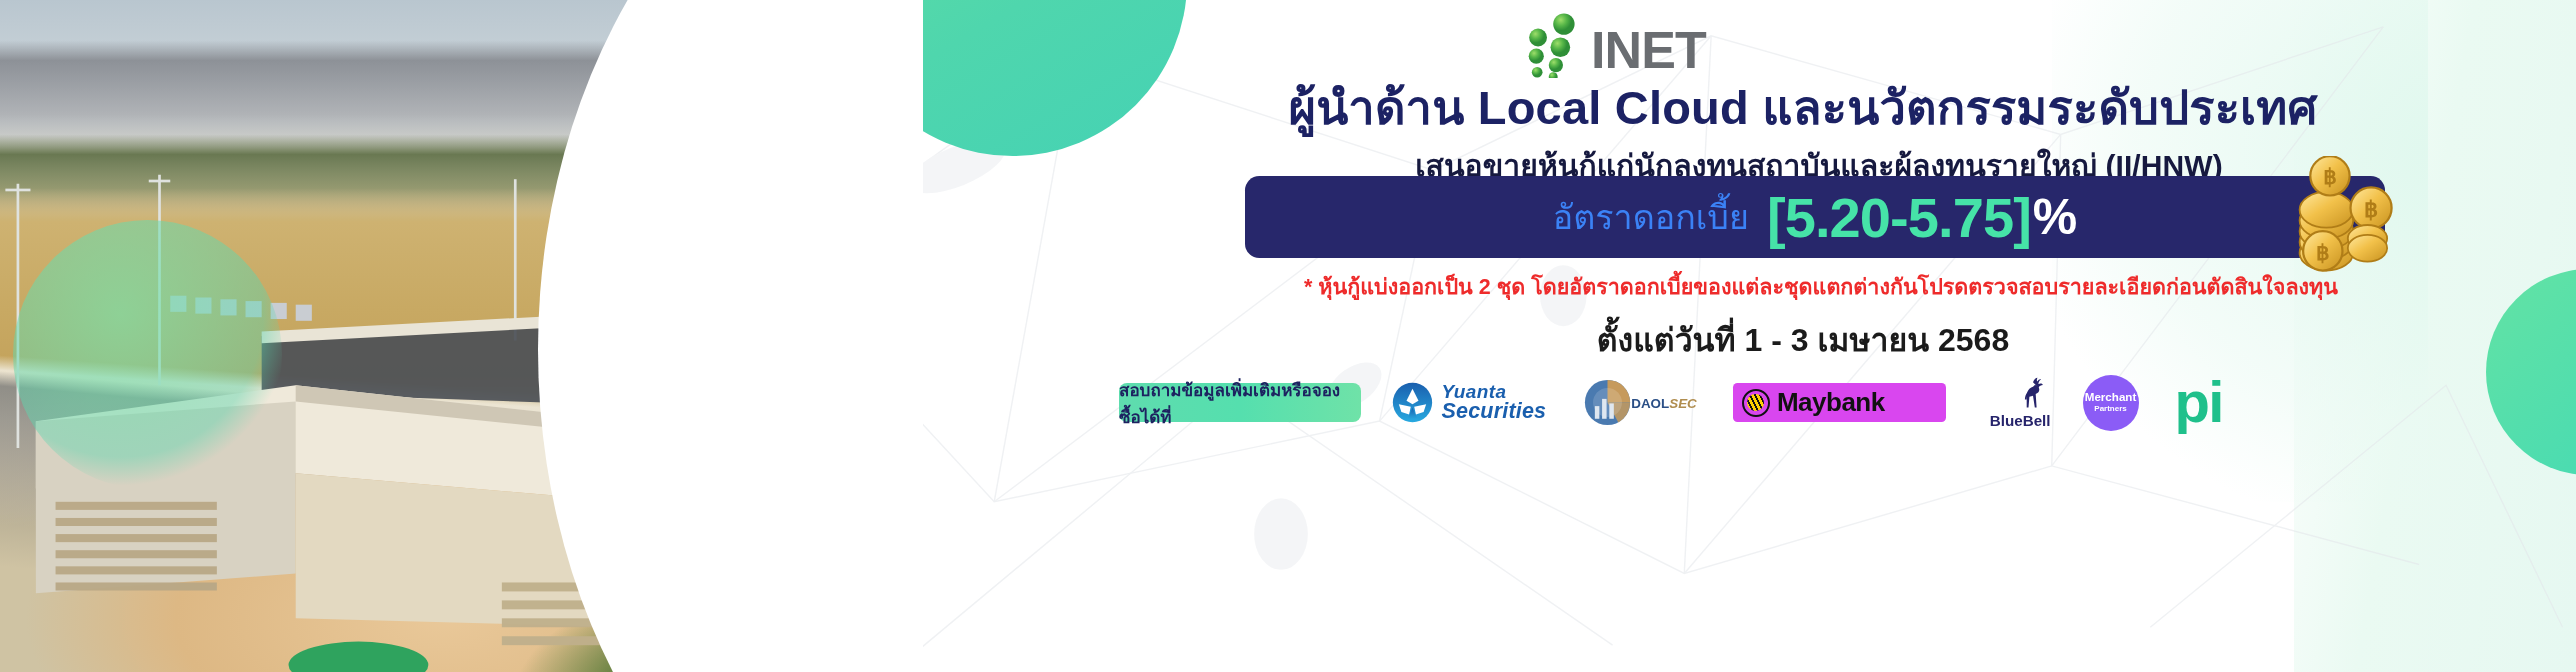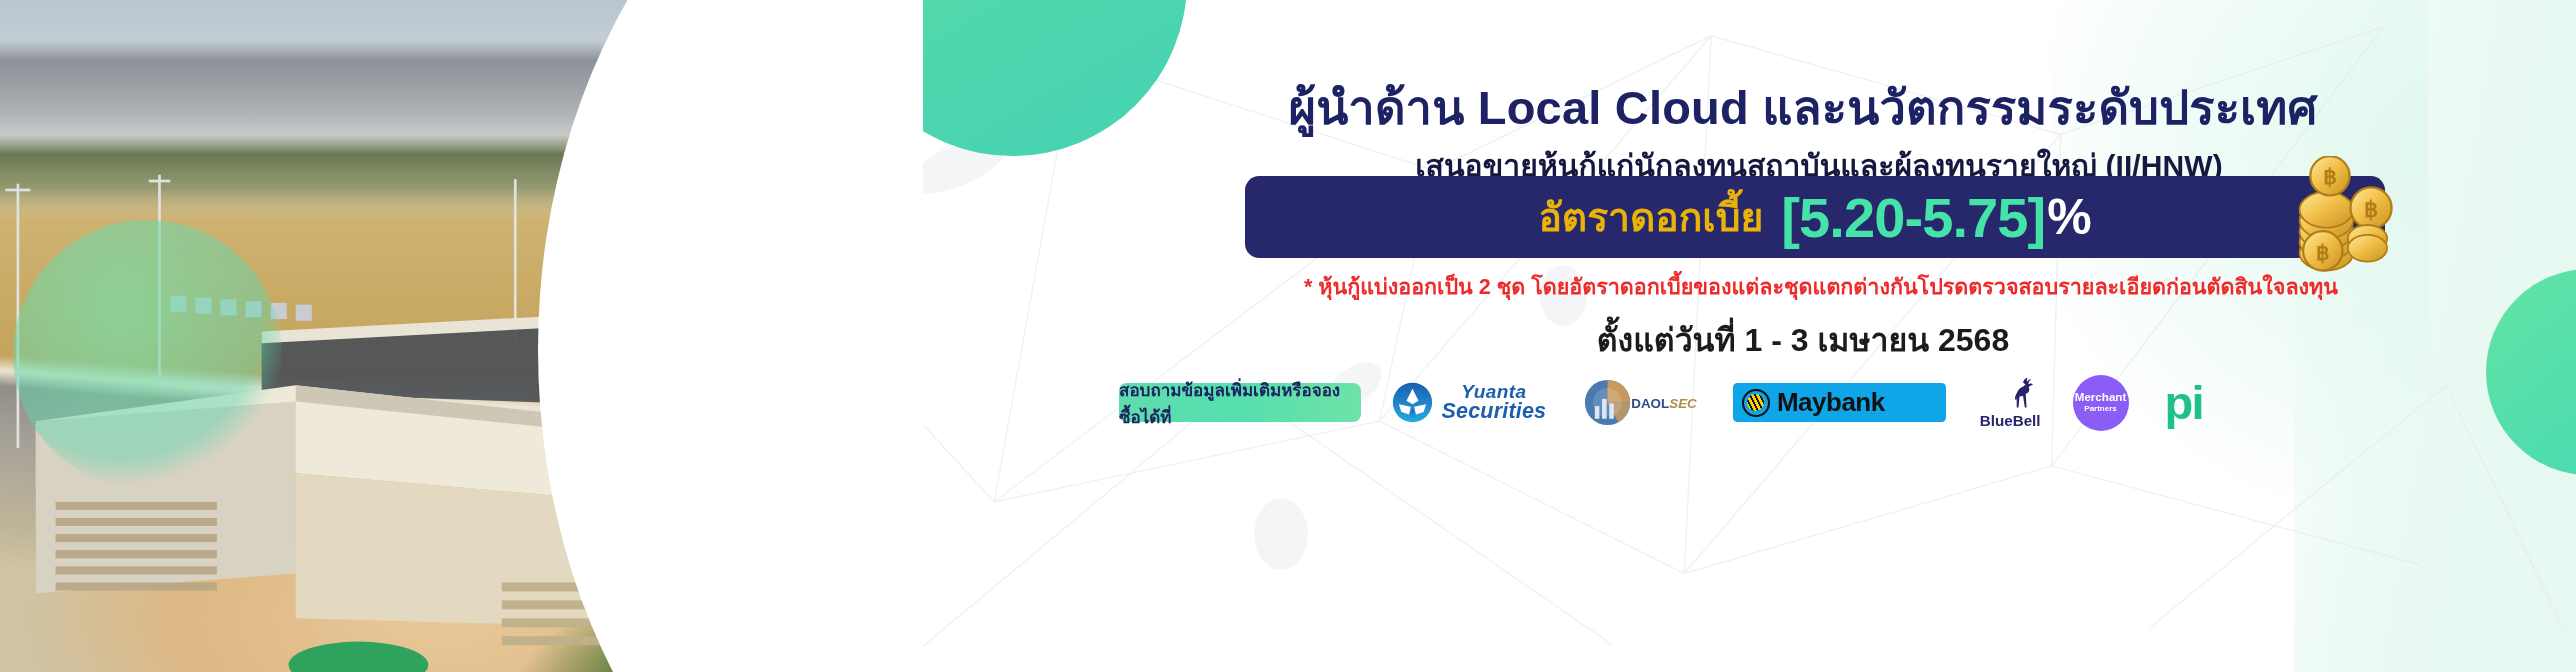--- a/index.html
+++ b/index.html
@@ -125,21 +125,21 @@
     text-align:center; font-size:30px; font-weight:700;
     color:#16193f; letter-spacing:0.1px;
   }
 
   .rate-box {
     position:absolute; left:215px; top:176px; width:1140px; height:82px;
     background:#27276b; border-radius:14.3px;
     display:flex; align-items:center; justify-content:center;
   }
   .rate-label {
-    font-size:39px; font-weight:700; color:#eab308; margin-right:18px;
+    font-size:34px; font-weight:400; color:#3b82f6; margin-right:18px;
   }
   .rate-value {
     font-size:56px; font-weight:700; color:#46e3a8; letter-spacing:-0.9px;
   }
   .rate-pct { font-size:50px; font-weight:700; color:#ffffff; margin-left:1.8px;}
   .coins { position:absolute; right:-20px; top:-20px; width:134px; height:121px; }
 
   .footnote {
     position:absolute; left:18px; top:269px; width:1546px;
     text-align:center; font-size:21.5px; font-weight:600; color:#ee2b2b;
@@ -162,34 +162,34 @@
     color:#1d2260; font-size:17px; font-weight:600; flex:0 0 auto;
     margin-right:30.5px;
   }
   .plogo { flex:0 0 auto; display:flex; align-items:center; }
 
   
   .yuanta { margin-right:38px; display:flex; align-items:center; gap:9px;}
   .yuanta-mark { width:41px; height:41px; }
   .yuanta-name {
     display:flex; flex-direction:column; line-height:1.0;
-    font-style:italic; font-weight:700; color:#1a5fae;text-align:center;
+    font-style:italic; font-weight:700; color:#1a5fae;
   }
   .yuanta-name .l1 { font-size:19px; letter-spacing:0.4px;}
   .yuanta-name .l2 { font-size:21.5px; letter-spacing:0.2px;}
 
   
   .daol { margin-right:36px; display:flex; align-items:center; }
   .daol-mark { width:47px; height:47px; }
   .daol-name { font-size:13.4px; font-weight:700; color:#2b4f86; margin-top:1.8px;}
   .daol-name em { color:#b08d4f; font-style:italic; }
 
   
   .maybank {
-    margin-right:34px; width:213px; height:39px; background:#0ea5e9;
+    margin-right:44px; width:213px; height:39px; background:#d946ef;
     border-radius:4.5px; display:flex; align-items:center; padding-left:9px; gap:7.2px;
   }
   .mb-tiger { width:28px; height:28px; border-radius:50%; border:2.7px solid #111; position:relative;}
   .mb-tiger:after{
     content:""; position:absolute; inset:3.6px; border-radius:50%;
     background:repeating-linear-gradient(62deg,#111 0 1.8px,#ffd100 1.8px 4.5px);
   }
   .mb-word { font-size:26px; font-weight:700; color:#111; letter-spacing:-0.5px;}
 
   
@@ -200,21 +200,21 @@
   
   .merchant {
     margin-right:36px; width:56px; height:56px; border-radius:50%;
     background:#8b5cf6; color:#fff;
     display:flex; flex-direction:column; align-items:center; justify-content:center;
   }
   .merchant .m1 { font-size:11.6px; font-weight:600; line-height:1;}
   .merchant .m2 { font-size:8px; font-weight:600; line-height:1.4;}
 
   
-  .pi-logo { font-size:47px; font-weight:700; color:#1fc08b; line-height:.8; letter-spacing:-1.8px;}
+  .pi-logo { font-size:58px; font-weight:700; color:#1fc08b; line-height:.8; letter-spacing:-1.8px;}
 </style>
 </head>
 <body>
 
 <div class="banner">
 
   <div class="mint-wash"></div>
   <div class="mint-wash2"></div>
 
   <svg class="netlines" viewBox="0 0 1975 750" preserveAspectRatio="none">
@@ -302,20 +302,39 @@
 
       <polygon points="700,690 1030,640 1030,750 700,750" fill="#6c8a44" opacity=".85"></polygon>
     </svg>
     <div class="photo-mask2"></div>
   </div>
   <div class="circle-left-soft"></div>
 
 
   <div class="content">
 
+    <div class="logo-row">
+      <svg class="logo-dots" viewBox="0 0 92 72">
+        <defs>
+          <radialGradient id="g1" cx="35%" cy="30%">
+            <stop offset="0%" stop-color="#9ede6a"></stop>
+              <stop offset="55%" stop-color="#56b648"></stop>
+              <stop offset="100%" stop-color="#2f8f37"></stop>
+          </radialGradient>
+        </defs>
+        <circle cx="56" cy="12" r="12" fill="url(#g1)"></circle>
+        <circle cx="27" cy="27" r="10" fill="url(#g1)"></circle>
+        <circle cx="52" cy="38" r="11" fill="url(#g1)"></circle>
+        <circle cx="25" cy="48" r="8.5" fill="url(#g1)"></circle>
+        <circle cx="47" cy="58" r="8" fill="url(#g1)"></circle>
+        <circle cx="26" cy="66" r="6" fill="url(#g1)"></circle>
+        <circle cx="44" cy="71" r="5" fill="url(#g1)"></circle>
+      </svg>
+      <div class="logo-word">INET</div>
+    </div>
 
     <div class="headline">ผู้นำด้าน Local Cloud และนวัตกรรมระดับประเทศ</div>
     <div class="subhead">เสนอขายหุ้นกู้แก่นักลงทุนสถาบันและผู้ลงทุนรายใหญ่ (II/HNW)</div>
 
     <div class="rate-box">
       <span class="rate-label">อัตราดอกเบี้ย</span>
       <span class="rate-value">[5.20-5.75]</span>
       <span class="rate-pct">%</span>
       <svg class="coins" viewBox="0 0 150 135">
         <defs>

